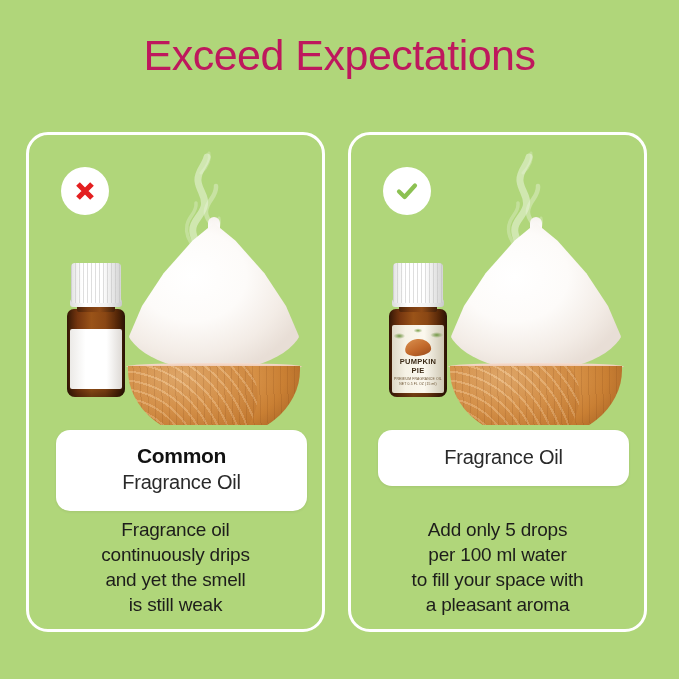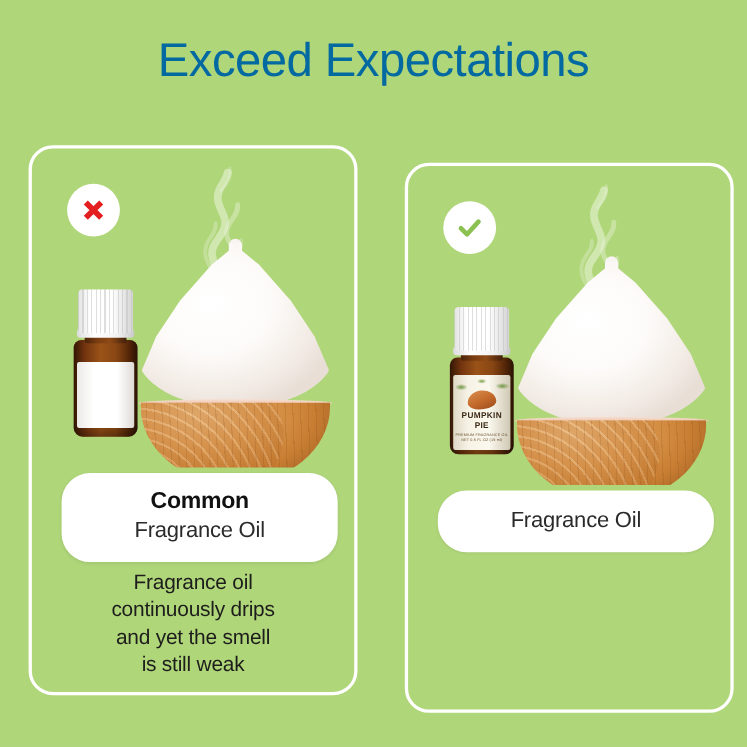--- a/index.html
+++ b/index.html
@@ -18,36 +18,36 @@
   
   .page-title {
     position: absolute;
     top: 32px;
     left: 0;
     width: 679px;
     text-align: center;
     font-size: 43px;
     font-weight: 400;
     letter-spacing: -0.5px;
-    color: #0369a1;
+    color: #be185d;
     line-height: 1.1;
   }
 
   
   .card {
     position: absolute;
     top: 132px;
     width: 299px;
     height: 500px;
     border: 3px solid #ffffff;
     border-radius: 22px;
     box-sizing: border-box;
   }
   .card-left  { left: 26px; }
-  .card-right { left: 368px; margin-top: 16px; }
+  .card-right { left: 348px; }
 
   
   .badge {
     position: absolute;
     top: 32px;
     left: 32px;
     width: 48px;
     height: 48px;
     border-radius: 50%;
     background: #ffffff;
@@ -230,21 +230,21 @@
   }
 
   
   .name-pill {
     position: absolute;
     left: 27px;
     top: 295px;
     width: 239px;
     padding: 13px 6px 16px;
     background: #ffffff;
-    border-radius: 26px;
+    border-radius: 14px;
     text-align: center;
     box-shadow: 0 1px 3px rgba(0,0,0,0.07);
   }
   .name-brand {
     font-size: 21px;
     font-weight: 700;
     color: #111111;
     letter-spacing: -0.3px;
     line-height: 25px;
   }
@@ -365,13 +365,17 @@
       <div class="btl-neck"></div>
       <div class="btl-cap-rim"></div>
       <div class="btl-cap"></div>
     </div>
   </div>
 
   <div class="name-pill">
     <div class="name-product">Fragrance Oil</div>
   </div>
 
+  <div class="desc">Add only 5 drops
+per 100 ml water
+to fill your space with
+a pleasant aroma</div>
 </div>
 
 </body></html>

